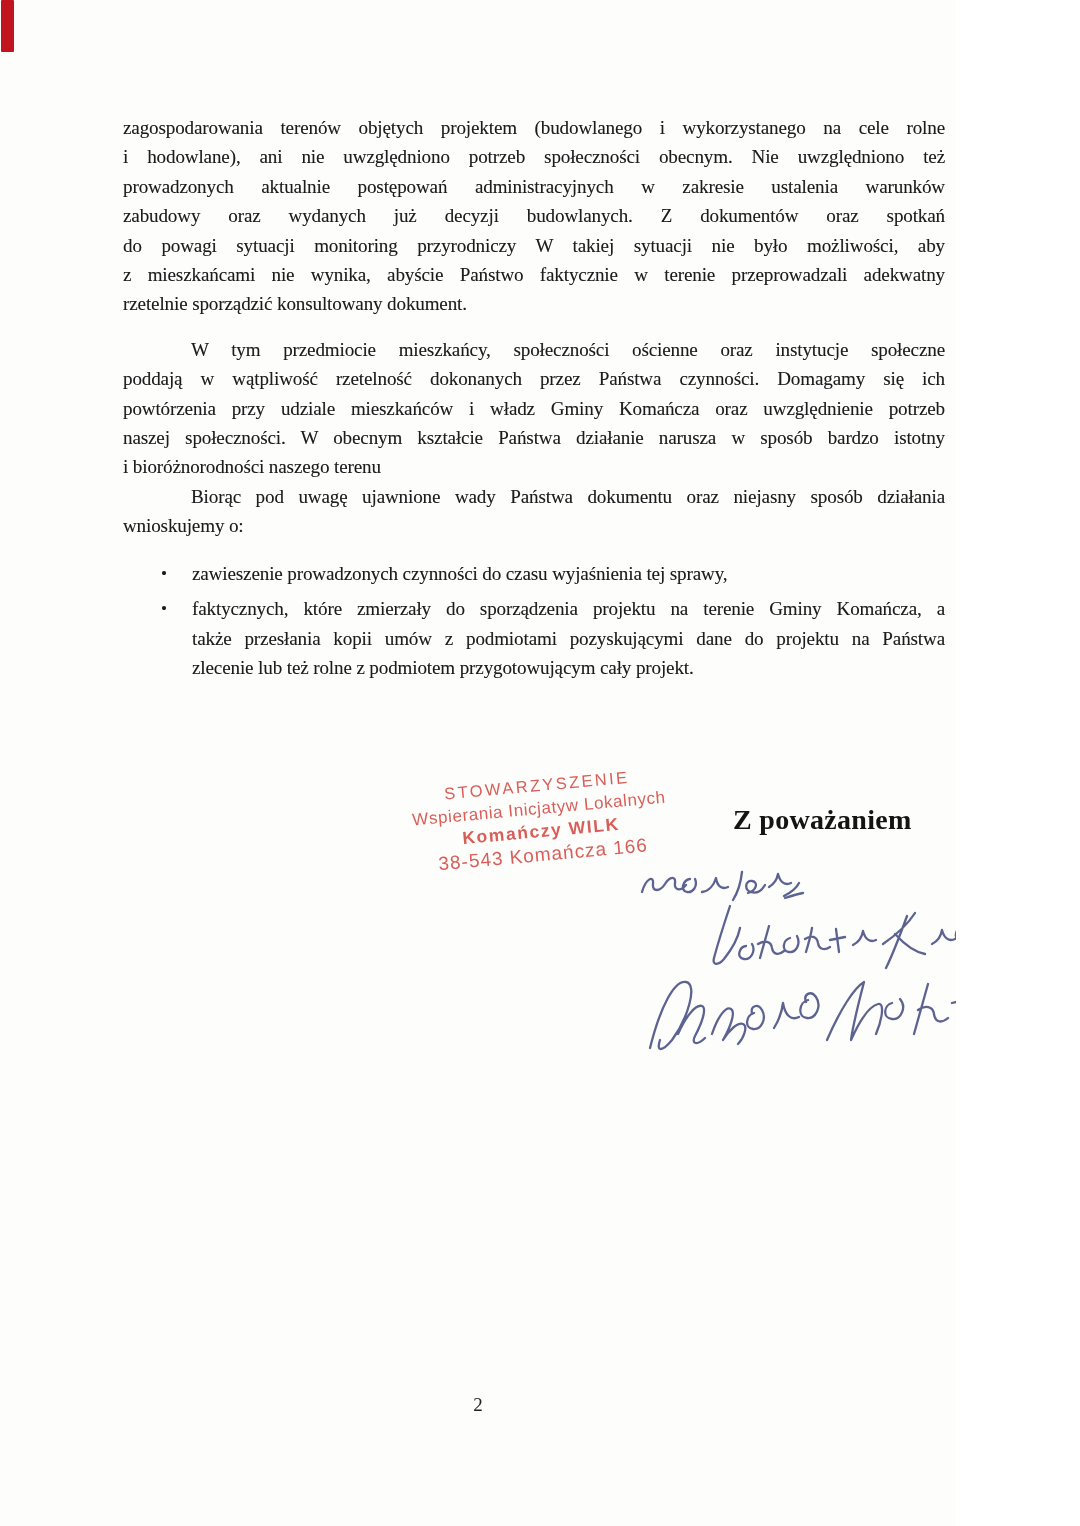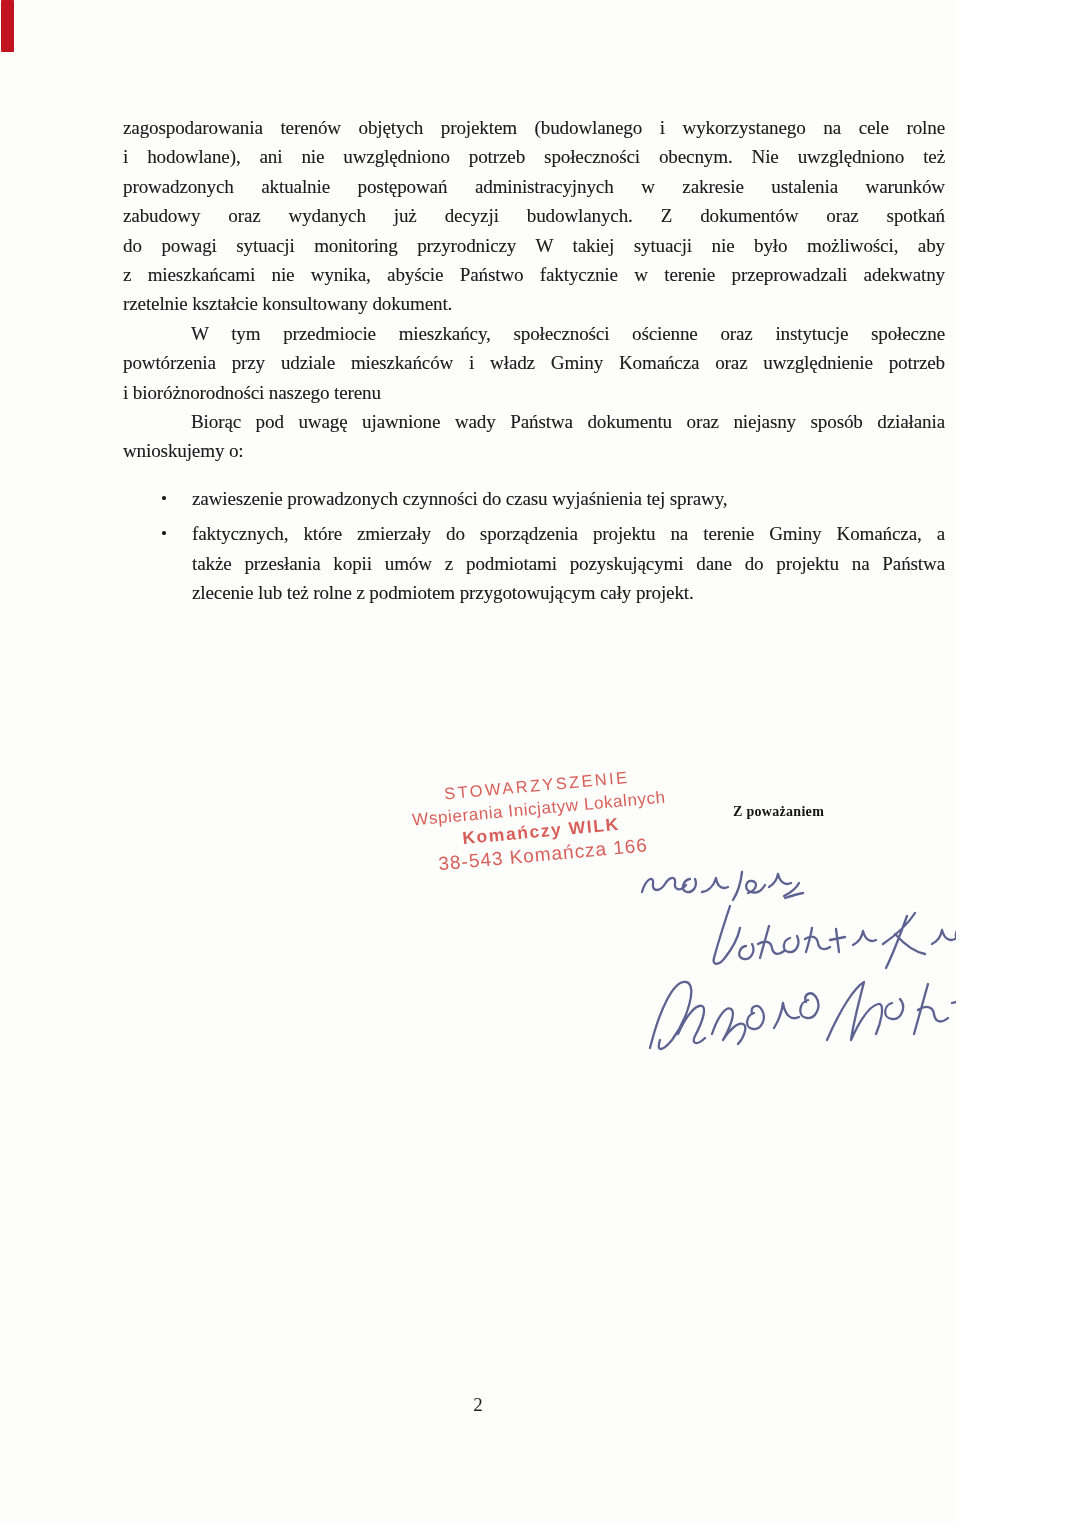--- a/index.html
+++ b/index.html
@@ -7,21 +7,21 @@
     position:relative; width:956px; height:1526px;
     background:#fdfdfc; overflow:hidden;
     font-family:"Liberation Serif", serif; color:#1c1c1e;
   }
   .letter-body {
     position:absolute; left:123px; top:113px; width:822px;
     font-size:19px; line-height:29.4px; letter-spacing:-0.1px;
     text-shadow:0.2px 0.2px 0.3px rgba(25,25,25,.35);
   }
   .para { margin:0; }
-  .para + .para.gap-above { }
+  .para + .para.gap-above { margin-top:16px; }
   .tline { text-align:justify; text-align-last:justify; text-justify:inter-word; }
   .tline.last { text-align-last:left; }
   .para.indent .tline:first-child { text-indent:68px; }
   .bullet-list { margin-top:18px; }
   .bullet-row { display:flex; }
   .bullet-row + .bullet-row { margin-top:6px; }
   .bullet-glyph {
     width:69px; padding-left:38px; box-sizing:border-box;
     font-size:17px; line-height:29.4px; flex:0 0 69px;
   }
@@ -31,21 +31,21 @@
     transform:rotate(-5.2deg); text-align:center;
     font-family:"Liberation Sans", sans-serif; line-height:23px;
     color:#d6544d; opacity:.93;
   }
   .stamp .s0 { font-size:16.5px; letter-spacing:2.4px; }
   .stamp .s1 { font-size:17px;   letter-spacing:0.6px; }
   .stamp .s2 { font-size:17.5px; letter-spacing:1.6px; font-weight:bold; }
   .stamp .s3 { font-size:19px;   letter-spacing:1px; }
   .salutation {
     position:absolute; left:733px; top:804px;
-    font-size:14px; font-weight:bold; letter-spacing:0.3px; color:#141414;
+    font-size:28px; font-weight:bold; letter-spacing:0.3px; color:#141414;
   }
   .signatures { position:absolute; left:612px; top:848px; }
   .signatures path { fill:none; stroke:#4e5687; stroke-width:2.3;
     stroke-linecap:round; stroke-linejoin:round; opacity:.92; }
   .page-number {
     position:absolute; left:0; top:1394px; width:100%;
     text-align:center; font-size:19px; color:#222;
   }
   .corner-mark { position:absolute; left:1px; top:0; width:13px; height:52px;
     background:#c2141e; border-radius:1px; }
@@ -65,25 +65,27 @@
 
   <div class="letter-body">
     <div id="paras">
         <div class="para">
           <div class="tline">zagospodarowania terenów objętych projektem (budowlanego i wykorzystanego na cele rolne</div>
           <div class="tline">i hodowlane), ani nie uwzględniono potrzeb społeczności obecnym. Nie uwzględniono też</div>
           <div class="tline">prowadzonych aktualnie postępowań administracyjnych w zakresie ustalenia warunków</div>
           <div class="tline">zabudowy oraz wydanych już decyzji budowlanych. Z dokumentów oraz spotkań</div>
           <div class="tline">do powagi sytuacji monitoring przyrodniczy  W takiej sytuacji nie było możliwości, aby</div>
           <div class="tline">z mieszkańcami nie wynika, abyście Państwo faktycznie w terenie przeprowadzali adekwatny</div>
-          <div class="tline last">rzetelnie kształcie konsultowany dokument.</div>
+          <div class="tline last">rzetelnie sporządzić konsultowany dokument.</div>
         </div>
         <div class="para indent gap-above">
           <div class="tline">W tym przedmiocie mieszkańcy, społeczności ościenne oraz instytucje społeczne</div>
+          <div class="tline">poddają w wątpliwość rzetelność dokonanych przez  Państwa czynności. Domagamy się ich</div>
           <div class="tline">powtórzenia przy udziale mieszkańców i władz Gminy Komańcza oraz uwzględnienie potrzeb</div>
+          <div class="tline">naszej społeczności.  W obecnym kształcie Państwa działanie narusza w sposób bardzo istotny</div>
           <div class="tline last">i bioróżnorodności naszego terenu</div>
         </div>
         <div class="para indent">
           <div class="tline">Biorąc pod uwagę ujawnione wady Państwa dokumentu oraz niejasny sposób działania</div>
           <div class="tline last">wnioskujemy o:</div>
         </div>
       </div>
     <div class="bullet-list" id="bullets">
         <div class="bullet-row">
           <div class="bullet-glyph">•</div>

